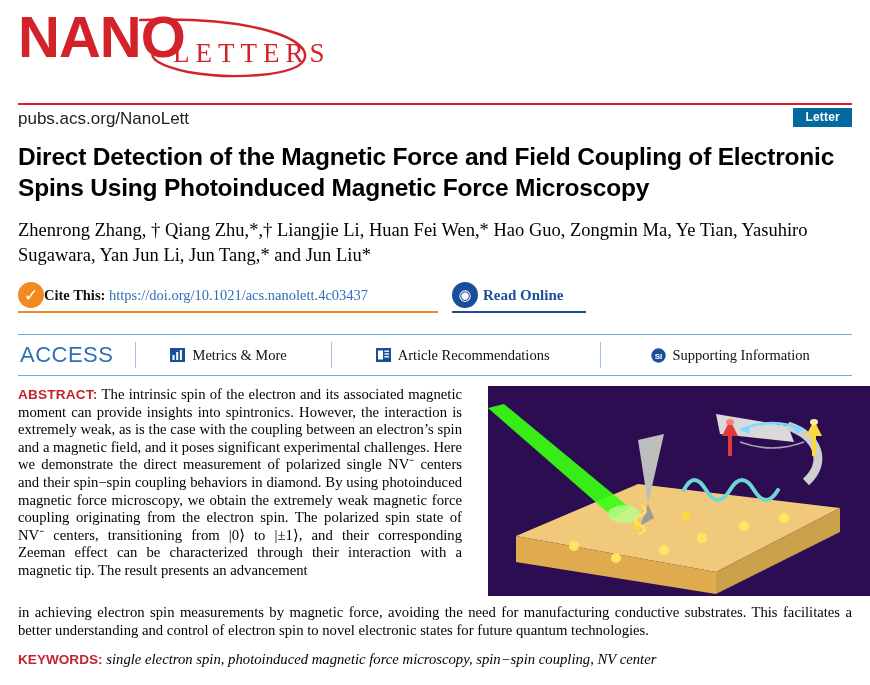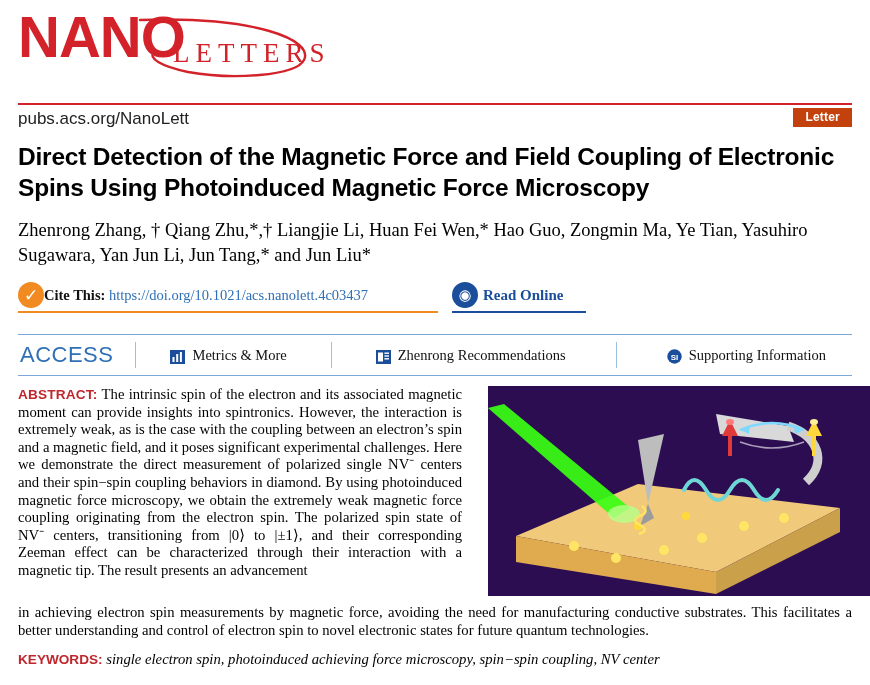--- a/index.html
+++ b/index.html
@@ -71,21 +71,21 @@
     left: 18px;
     top: 109px;
     font-family: "Liberation Sans", sans-serif;
     font-size: 17px;
     color: #222;
   }
   .letter-badge {
     position: absolute;
     right: 18px;
     top: 108px;
-    background: #c2410c;
+    background: #0369a1;
     color: #fff;
     font-family: "Liberation Sans", sans-serif;
     font-size: 12px;
     font-weight: 700;
     padding: 2px 12px 3px 12px;
     letter-spacing: 0.2px;
   }
 
   
   .title {
@@ -227,21 +227,21 @@
     padding-right: 14px;
   }
   .acc-sep {
     width: 1px;
     height: 26px;
     background: #9fbfe0;
     margin: 0 8px;
   }
   .acc-item {
     display: flex;
-    align-items: flex-end;
+    align-items: center;
     font-family: "Liberation Serif", serif;
     font-size: 14.5px;
     color: #111;
     white-space: nowrap;
   }
   .acc-item .ic {
     margin-right: 7px;
     display: inline-flex;
     align-items: center;
     justify-content: center;
@@ -371,21 +371,21 @@
     <span class="acc-item">
       <span class="ic">
         <svg width="15" height="14" viewBox="0 0 15 14">
           <rect x="0" y="0" width="15" height="14" fill="#1a4e9a"></rect>
           <rect x="2" y="2.5" width="5" height="9" fill="#ffffff"></rect>
           <rect x="8.4" y="2.5" width="4.6" height="1.4" fill="#ffffff"></rect>
           <rect x="8.4" y="5.3" width="4.6" height="1.4" fill="#ffffff"></rect>
           <rect x="8.4" y="8.1" width="4.6" height="1.4" fill="#ffffff"></rect>
         </svg>
       </span>
-      <span>Zhenrong Recommendations</span>
+      <span>Article Recommendations</span>
     </span>
     <span class="spacer-c"></span>
     <span class="acc-sep"></span>
     <span class="spacer-c"></span>
     <span class="acc-item">
       <span class="ic">
         <svg width="15" height="15" viewBox="0 0 15 15">
           <circle cx="7.5" cy="7.5" r="7.2" fill="#1a4e9a"></circle>
           <text x="7.5" y="10.6" font-family="Liberation Sans, sans-serif" font-size="8" font-weight="bold" fill="#ffffff" text-anchor="middle">SI</text>
         </svg>
@@ -444,16 +444,16 @@
         <polygon points="252,44 262,40 261,48" fill="#7fd8ff"></polygon>
         <path d="M252 56 q32 12 64 0" fill="none" stroke="#ffffff" stroke-width="1.6" opacity="0.6"></path>
       </svg>
     </div>
   </div>
 
   <div class="abstract-tail">in achieving electron spin measurements by magnetic force, avoiding the need for manufacturing conductive substrates. This facilitates a better understanding and control of electron spin to novel electronic states for future quantum technologies.</div>
 
   <div class="keywords">
     <span class="kw-head">KEYWORDS:</span>
-    <span class="kw-list">single electron spin, photoinduced achieving force microscopy, spin−spin coupling, NV center</span>
+    <span class="kw-list">single electron spin, photoinduced magnetic force microscopy, spin−spin coupling, NV center</span>
   </div>
 
 </div>
 
 </body></html>

